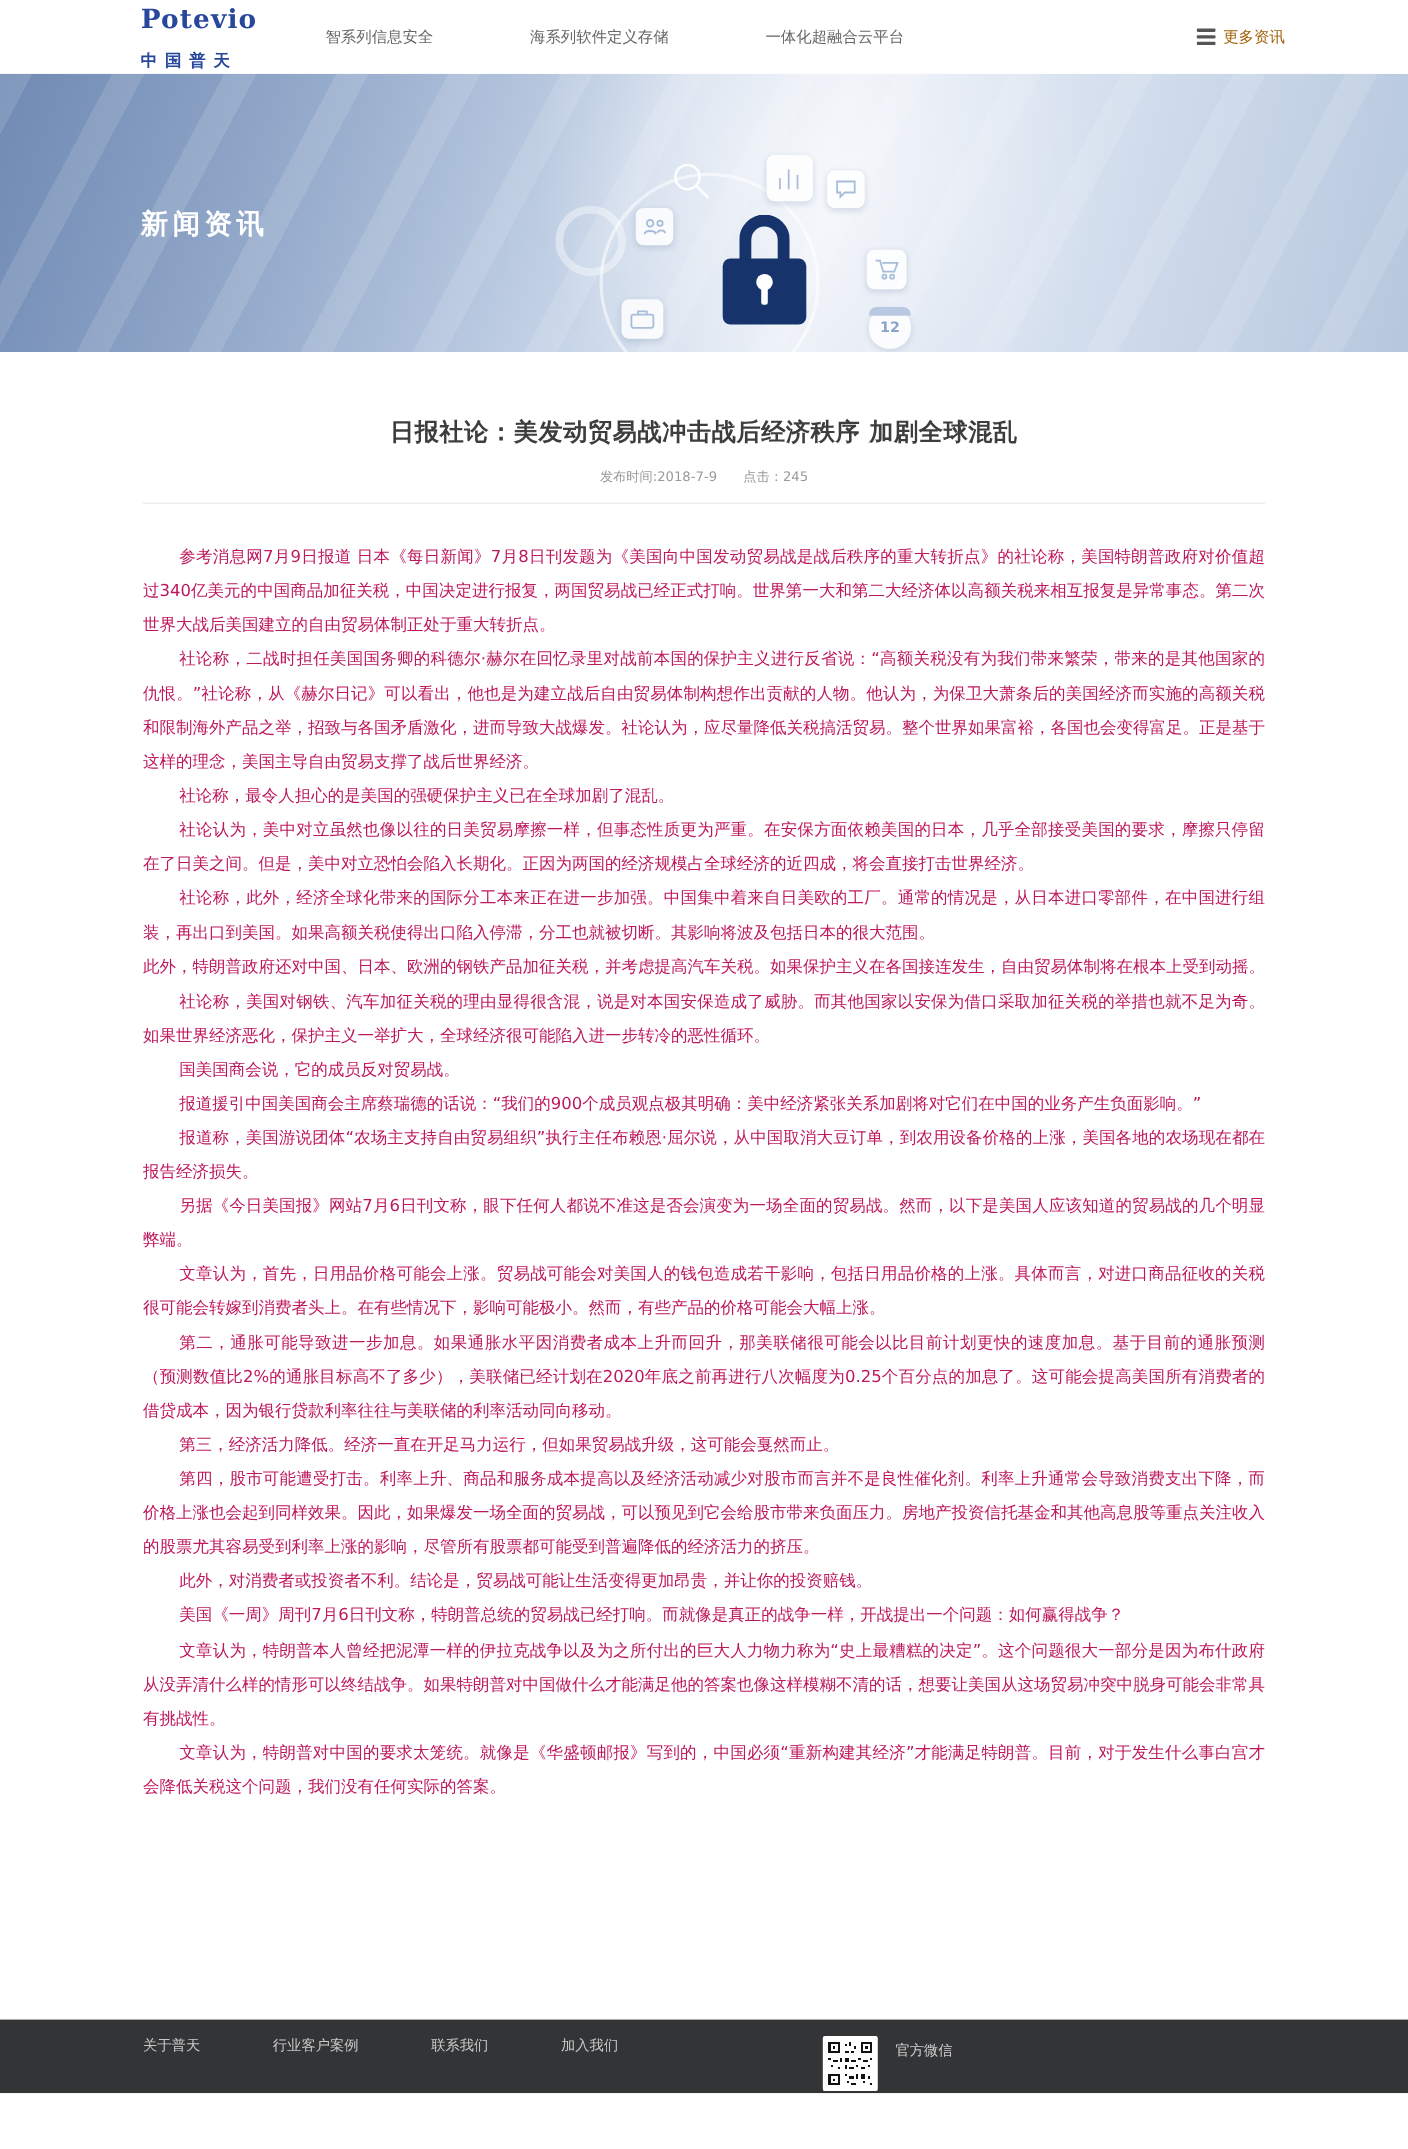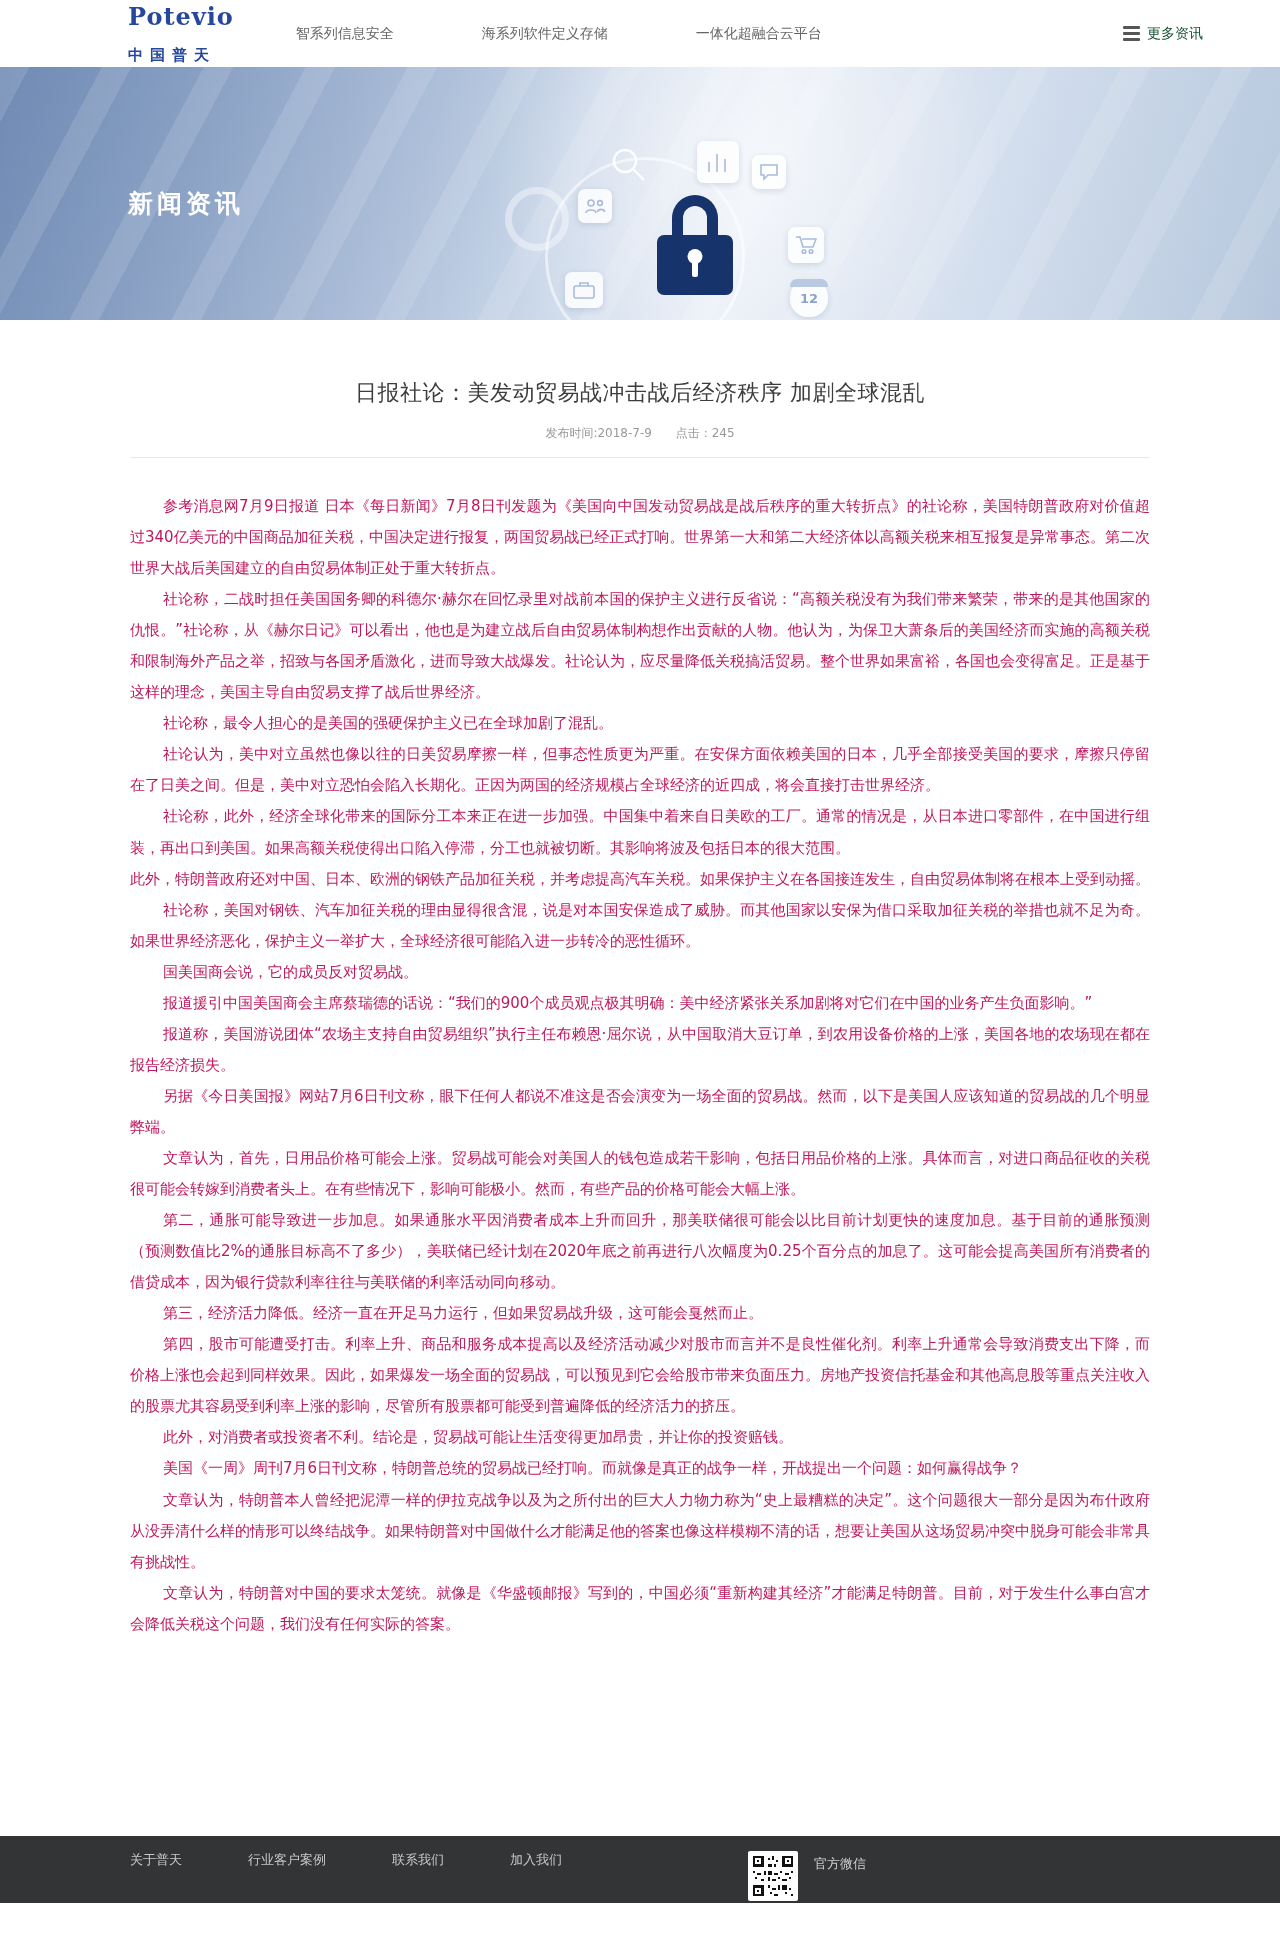--- a/index.html
+++ b/index.html
@@ -5,21 +5,21 @@
   * { margin:0; padding:0; box-sizing:border-box; }
   html,body { width:1280px; background:#fff; font-family:"DejaVu Sans","Liberation Sans",sans-serif; }
 
   
   .site-header { height:67px; background:#fff; display:flex; align-items:center; position:relative; z-index:5; }
   .logo { margin-left:128px; display:flex; flex-direction:column; line-height:1; cursor:pointer; }
   .logo .logo-en { color:#27479c; font-weight:bold; font-size:24px; letter-spacing:1px; font-family:"DejaVu Serif","Liberation Serif",serif; }
   .logo .logo-cn { color:#27479c; font-weight:bold; font-size:15px; letter-spacing:7px; margin-top:19px; }
   .main-nav { display:flex; margin-left:62px; gap:88px; }
   .main-nav a { text-decoration:none; color:#666; font-size:14px; white-space:nowrap; }
-  .more-news { margin-left:auto; margin-right:77px; display:flex; align-items:center; gap:7px; color:#14532d; font-size:14px; cursor:pointer; }
+  .more-news { margin-left:auto; margin-right:112px; display:flex; align-items:center; gap:7px; color:#a16207; font-size:14px; cursor:pointer; }
   .burger { display:inline-flex; flex-direction:column; gap:3px; }
   .burger i { display:block; width:17px; height:3px; background:#555; border-radius:1px; }
 
   
   .hero { position:relative; height:253px; overflow:hidden;
     background:linear-gradient(103deg,#8aa2c6 0%,#a5b9d6 20%,#c7d5e8 42%,#e9eef6 58%,#d4dfee 76%,#b6c7dd 100%); }
   .hero::before { content:""; position:absolute; inset:0;
     background:
       radial-gradient(circle at 58% 35%, rgba(255,255,255,.55) 0%, rgba(255,255,255,0) 34%),
       linear-gradient(115deg, rgba(70,100,150,.38) 0%, rgba(70,100,150,.18) 22%, rgba(255,255,255,0) 46%); }
@@ -38,21 +38,21 @@
   .glyph svg { stroke:rgba(255,255,255,.9); fill:none; stroke-width:2.4; }
   
   .lock { position:absolute; left:657px; top:128px; width:76px; z-index:4; }
   .lock .shackle { width:46px; height:42px; margin:0 auto; border:11px solid #16336b; border-bottom:none; border-radius:24px 24px 0 0; }
   .lock .body { width:76px; height:60px; background:#16336b; border-radius:7px; margin-top:-2px; position:relative; }
   .lock .keyhole { position:absolute; left:50%; top:14px; transform:translateX(-50%); width:15px; height:15px; background:#fff; border-radius:50%; }
   .lock .keystem { position:absolute; left:50%; top:26px; transform:translateX(-50%); width:6px; height:16px; background:#fff; border-radius:2px; }
 
   
   .article-wrap { width:1020px; margin:0 auto; padding-top:58px; padding-bottom:196px; }
-  .article-title { text-align:center; font-size:22px; color:#3d3d3d; font-weight:400; letter-spacing:.5px; }
+  .article-title { text-align:center; font-size:22px; color:#3d3d3d; font-weight:700; letter-spacing:.5px; }
   .article-meta { text-align:center; margin-top:17px; font-size:12px; color:#999; }
   .article-meta span { margin:0 10px; }
   .meta-divider { border:none; border-top:1px solid #e8e8e8; margin-top:15px; }
   .article-body { margin-top:33px; font-size:15px; color:#be185d; line-height:2.07; text-align:justify; }
   .article-body p { margin:0; }
   .article-body p.indent { text-indent:2.2em; }
 
   
   .site-footer { background:#333436; height:67px; }
   .footer-inner { width:1020px; margin:0 auto; display:flex; align-items:flex-start; padding-top:15px; }

